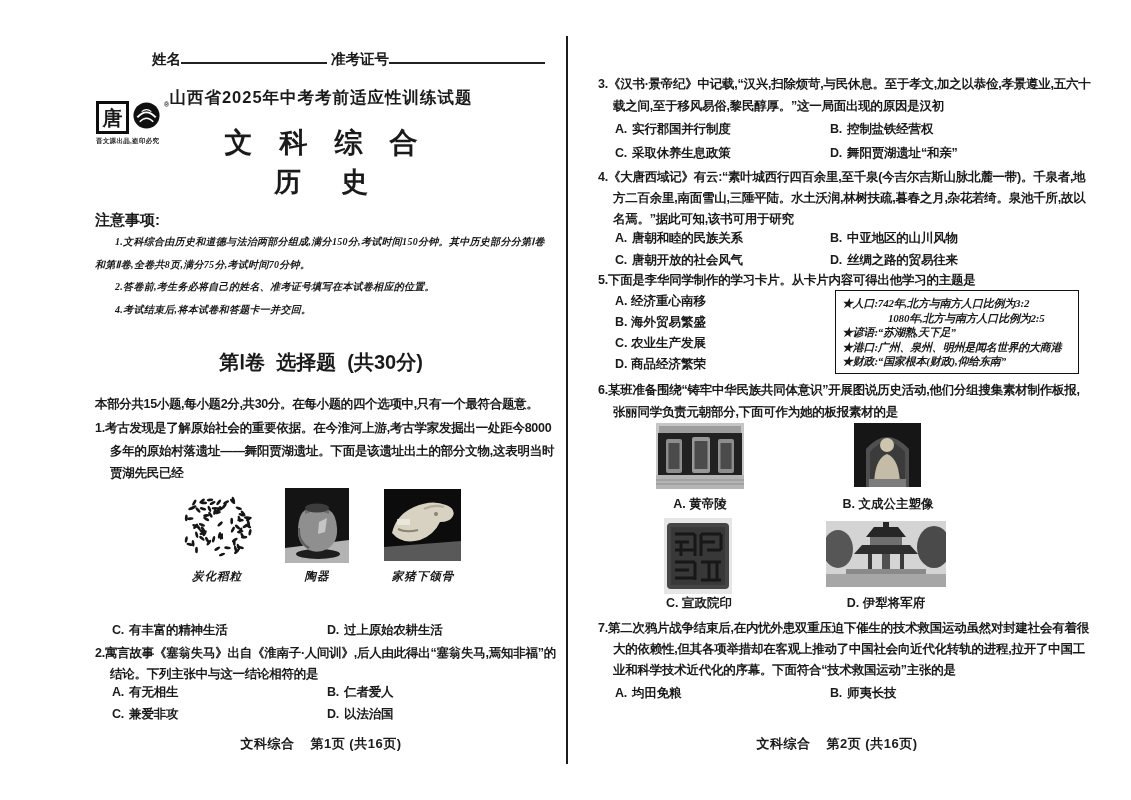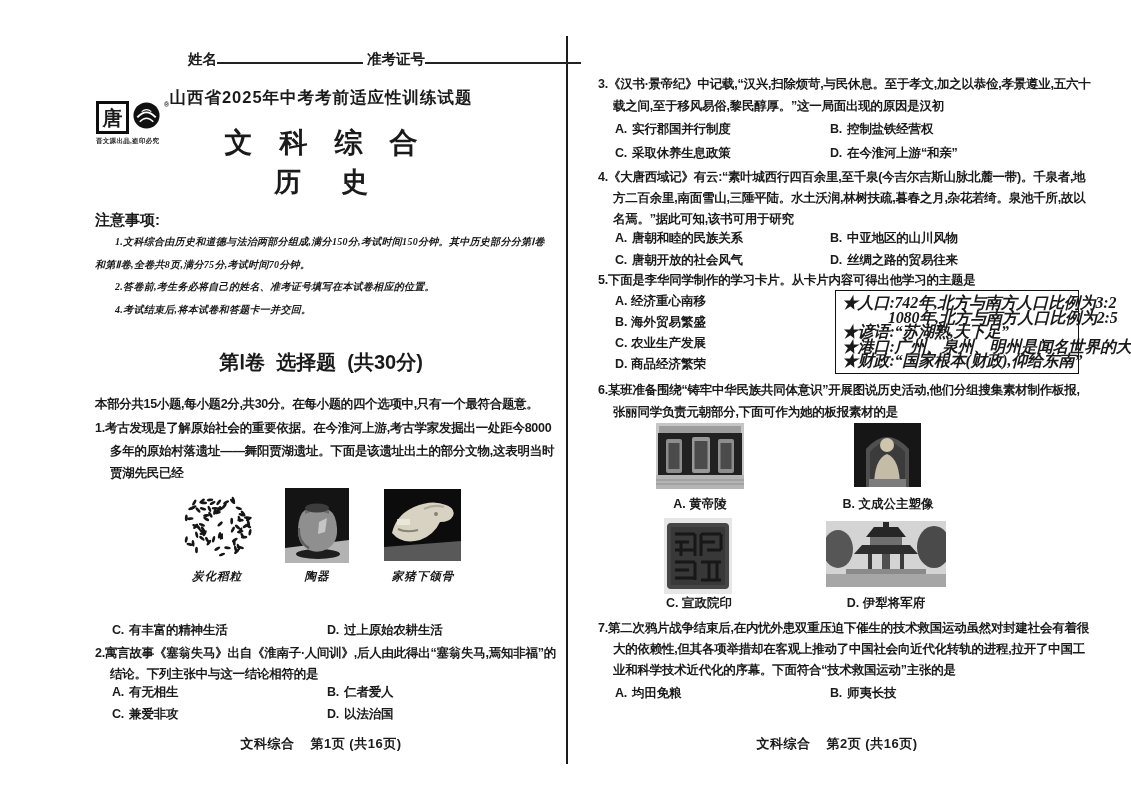--- a/index.html
+++ b/index.html
@@ -4,21 +4,21 @@
 <style>
   html,body{margin:0;padding:0;background:#e9e9e9;}
   .sheet{position:relative;width:1131px;height:800px;background:#ffffff;
          color:#1a1a1a;font-family:"Liberation Sans",sans-serif;overflow:hidden;margin:0 auto;}
   .col{position:absolute;top:0;height:800px;}
   .colL{left:95px;width:452px;}
   .colR{left:598px;width:478px;}
   .divider{position:absolute;left:566px;top:36px;width:2px;height:728px;background:#1c1c1c;}
 
   
-  .name-row{position:absolute;top:50px;left:57px;font-size:14.5px;font-weight:700;white-space:nowrap;margin-left:36px;}
+  .name-row{position:absolute;top:50px;left:57px;font-size:14.5px;font-weight:700;white-space:nowrap;}
   .blank-line{display:inline-block;height:12px;border-bottom:2px solid #222;vertical-align:baseline;}
   .bl-name{width:146px;margin-right:4px;}
   .bl-ticket{width:156px;}
 
   .logo{position:absolute;top:101px;left:1px;width:86px;}
   .logo-row{display:flex;align-items:center;gap:3px;}
   .logo-square{width:27px;height:27px;border:3px solid #0d0d0d;display:flex;align-items:center;justify-content:center;
                font-weight:700;font-size:20px;line-height:1;font-family:"Liberation Serif",serif;}
   .logo-r{font-size:7px;font-weight:700;align-self:flex-start;}
   .logo-tag{margin-top:3px;font-size:6.5px;font-weight:700;letter-spacing:0.3px;white-space:nowrap;}
@@ -55,21 +55,21 @@
   .q5opt{position:absolute;left:17px;font-weight:700;font-size:12.5px;white-space:nowrap;}
 
   
   .fig{position:absolute;overflow:hidden;}
   .figcap{position:absolute;font-family:"Liberation Serif",serif;font-style:italic;font-weight:700;
           font-size:11.5px;text-align:center;letter-spacing:1px;}
   .q6cap{position:absolute;font-weight:700;font-size:12.5px;text-align:center;}
 
   .card{position:absolute;left:237px;top:290px;width:230px;border:1.6px solid #111;
         padding:5px 6px 4px 6px;font-family:"Liberation Serif",serif;font-style:italic;font-weight:700;
-        font-size:16px;line-height:14.6px;letter-spacing:-0.2px;}
+        font-size:11px;line-height:14.6px;letter-spacing:-0.2px;}
   .card div{white-space:nowrap;}
   .card .ind{padding-left:46px;}
 
   .footer{position:absolute;top:735px;left:0;width:100%;text-align:center;
           font-weight:700;font-size:13px;letter-spacing:0.5px;white-space:nowrap;}
   .footer .pg{margin-left:16px;}
 </style>
 </head>
 <body>
 
@@ -245,21 +245,21 @@
 
   <div class="col colR">
 
     <p class="q lh22" style="top:73px;">3.《汉书·景帝纪》中记载,“汉兴,扫除烦苛,与民休息。至于孝文,加之以恭俭,孝景遵业,五六十载之间,至于移风易俗,黎民醇厚。”这一局面出现的原因是汉初</p>
     <div class="optrow" style="top:121px;">
       <span class="opt oA"><span class="lbl">A.</span><span>实行郡国并行制度</span></span>
       <span class="opt oB"><span class="lbl">B.</span><span>控制盐铁经营权</span></span>
     </div>
     <div class="optrow" style="top:145px;">
       <span class="opt oA"><span class="lbl">C.</span><span>采取休养生息政策</span></span>
-      <span class="opt oB"><span class="lbl">D.</span><span>在今淮河上游“和亲”</span></span>
+      <span class="opt oB"><span class="lbl">D.</span><span>舞阳贾湖遗址“和亲”</span></span>
     </div>
 
     <p class="q lh21" style="top:167px;">4.《大唐西域记》有云:“素叶城西行四百余里,至千泉(今吉尔吉斯山脉北麓一带)。千泉者,地方二百余里,南面雪山,三陲平陆。水土沃润,林树扶疏,暮春之月,杂花若绮。泉池千所,故以名焉。”据此可知,该书可用于研究</p>
     <div class="optrow" style="top:230px;">
       <span class="opt oA"><span class="lbl">A.</span><span>唐朝和睦的民族关系</span></span>
       <span class="opt oB"><span class="lbl">B.</span><span>中亚地区的山川风物</span></span>
     </div>
     <div class="optrow" style="top:252px;">
       <span class="opt oA"><span class="lbl">C.</span><span>唐朝开放的社会风气</span></span>
       <span class="opt oB"><span class="lbl">D.</span><span>丝绸之路的贸易往来</span></span>

